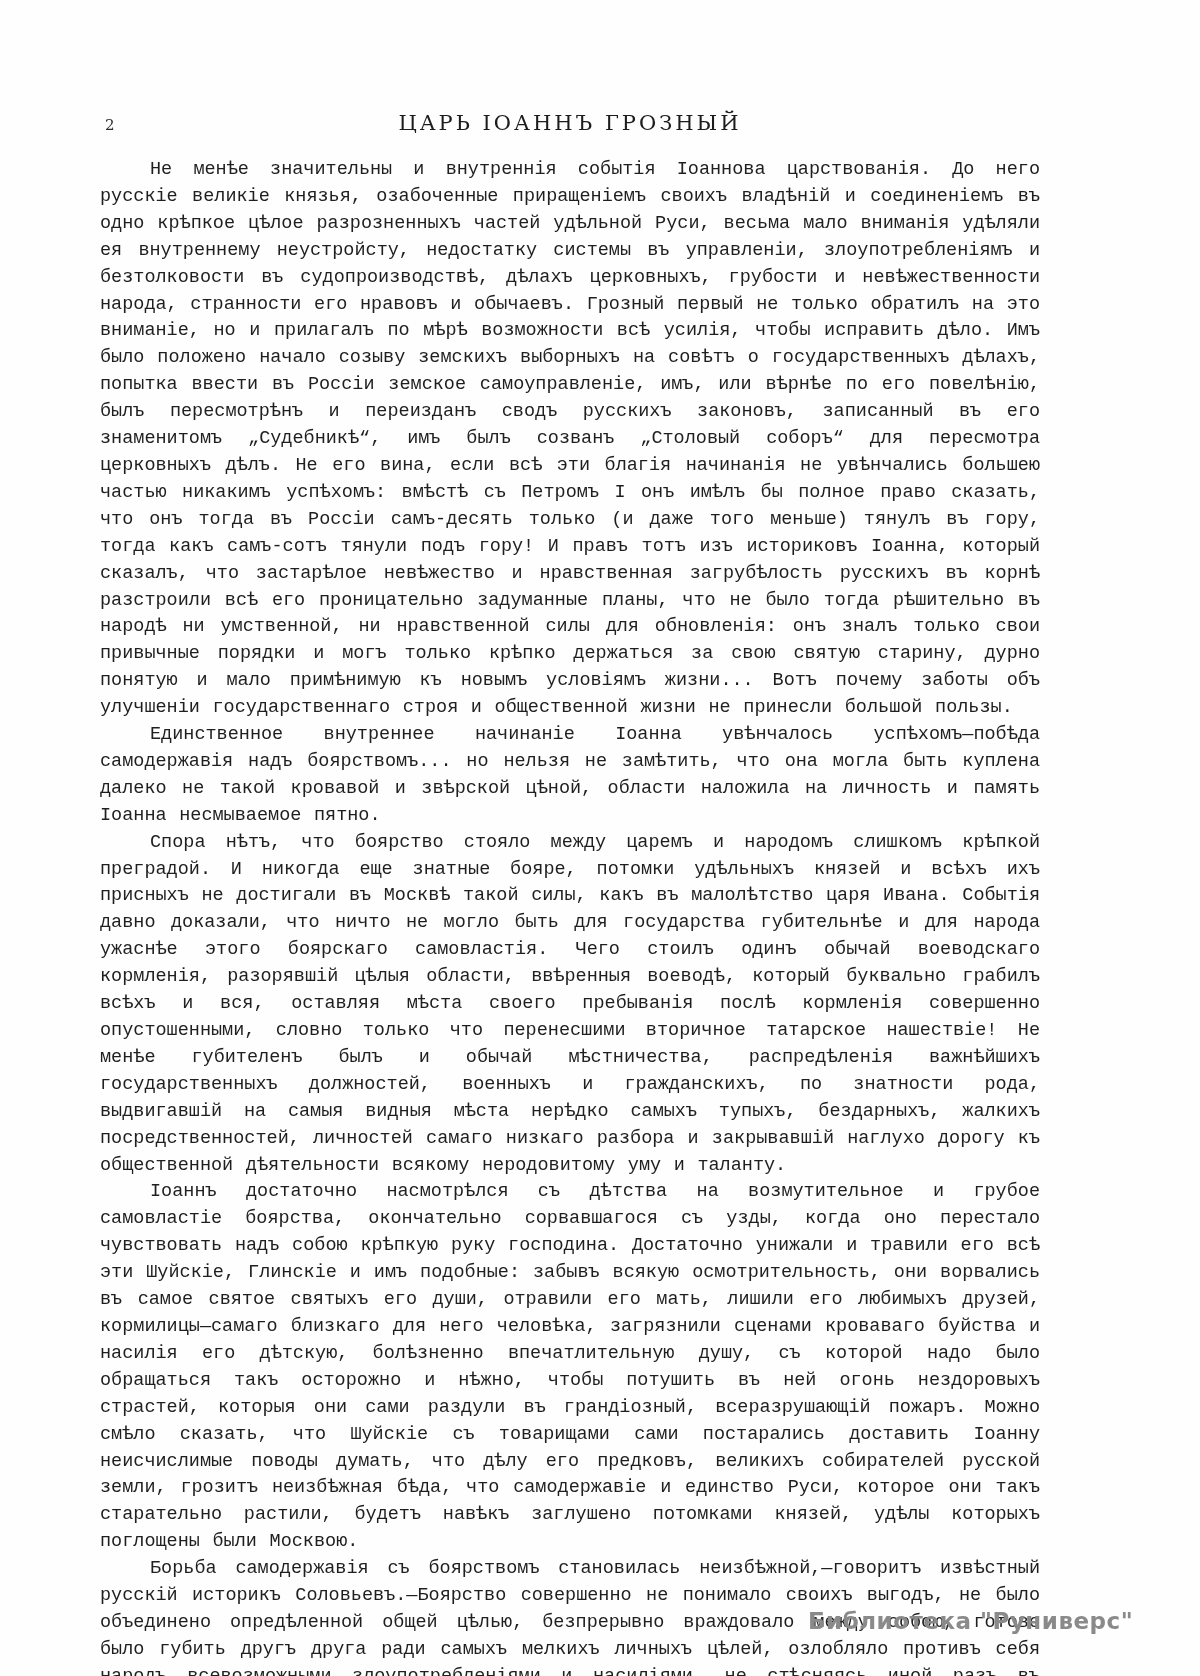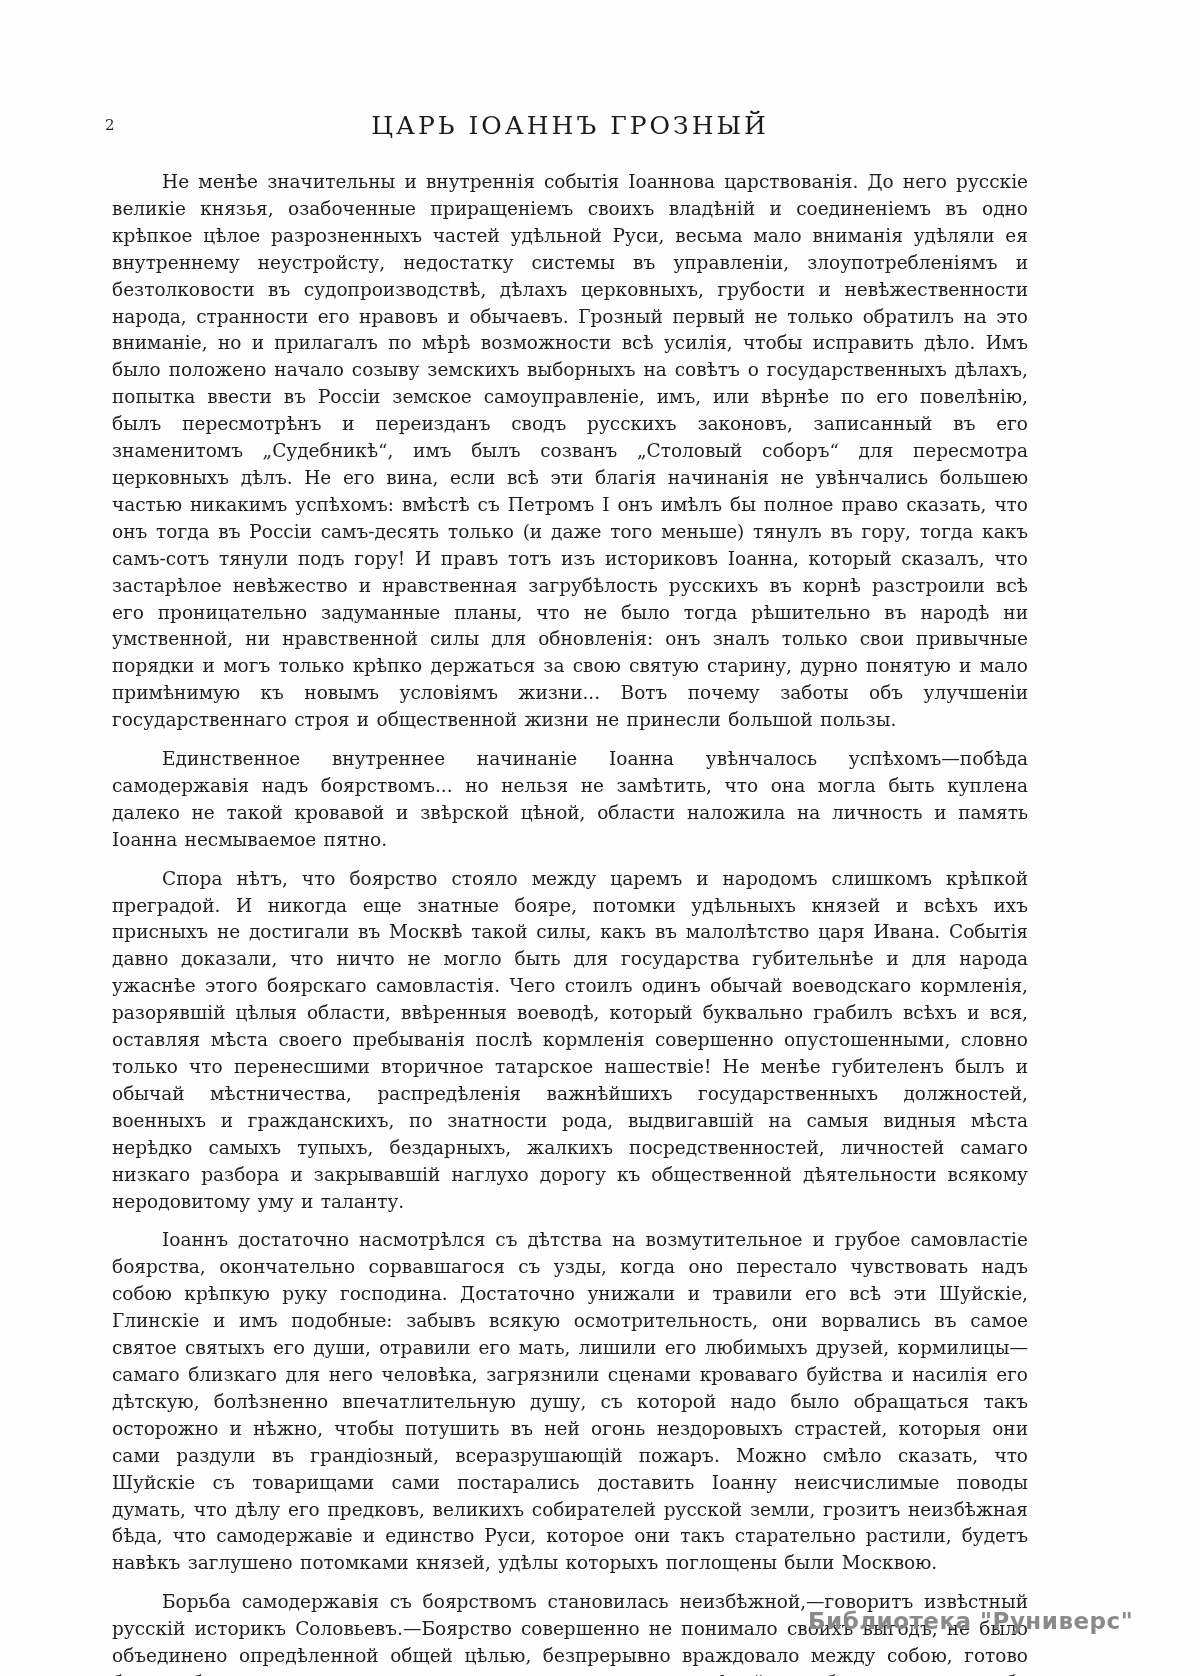--- a/index.html
+++ b/index.html
@@ -23,38 +23,39 @@
     left: 105px;
     font-size: 15px;
     color: #2a2a2a;
   }
   .header-title {
     position: absolute;
     top: 111px;
     left: 0;
     width: 1140px;
     text-align: center;
-    font-size: 25px;
+    font-size: 21px;
     letter-spacing: 3px;
     white-space: nowrap;
     color: #1c1c1c;
   }
   .body-text {
     position: absolute;
     top: 157px;
     left: 100px;
     width: 940px;
     font-size: 18.5px;
     line-height: 26.9px;
     text-align: justify;
     word-spacing: 1.5px;
   }
   .body-text p {
-    margin: 12px;
+    margin: 0;
     text-indent: 50px;
+    font-family: Liberation Mono, monospace;
   }
   .watermark {
     position: absolute;
     top: 1608px;
     left: 808px;
     font-family: "DejaVu Sans", sans-serif;
     font-size: 23px;
     font-weight: bold;
     letter-spacing: 0.5px;
     color: #8a8a8a;

